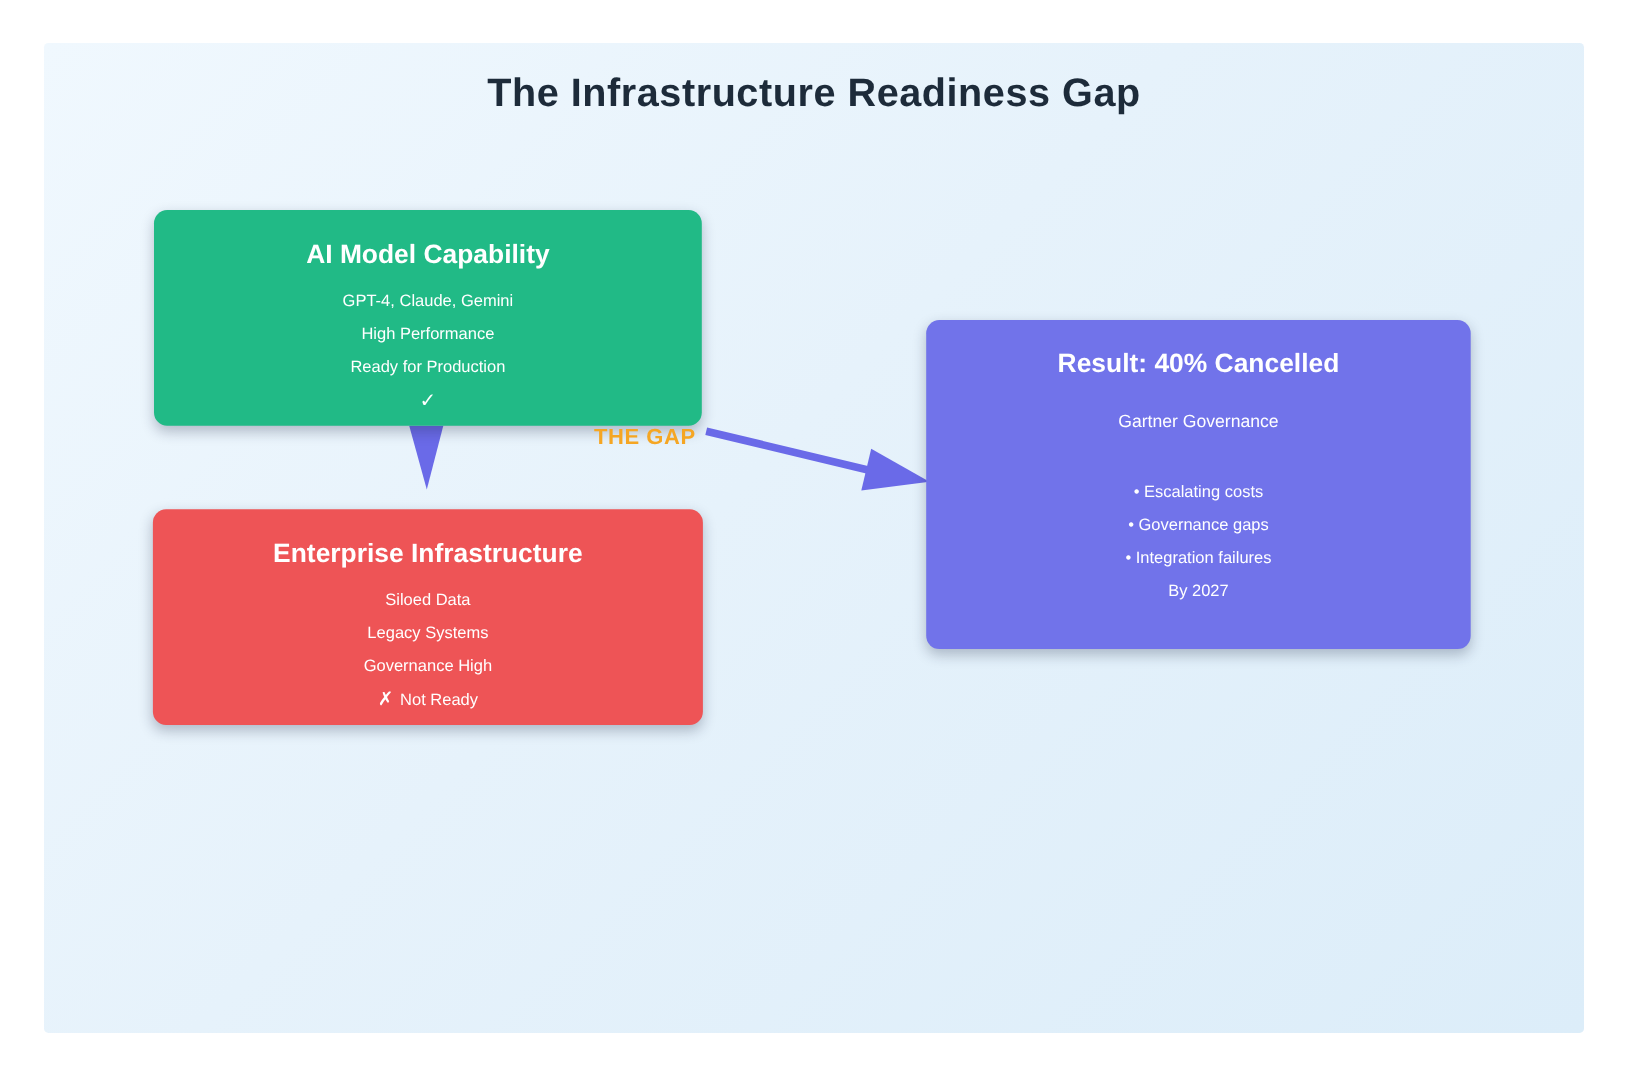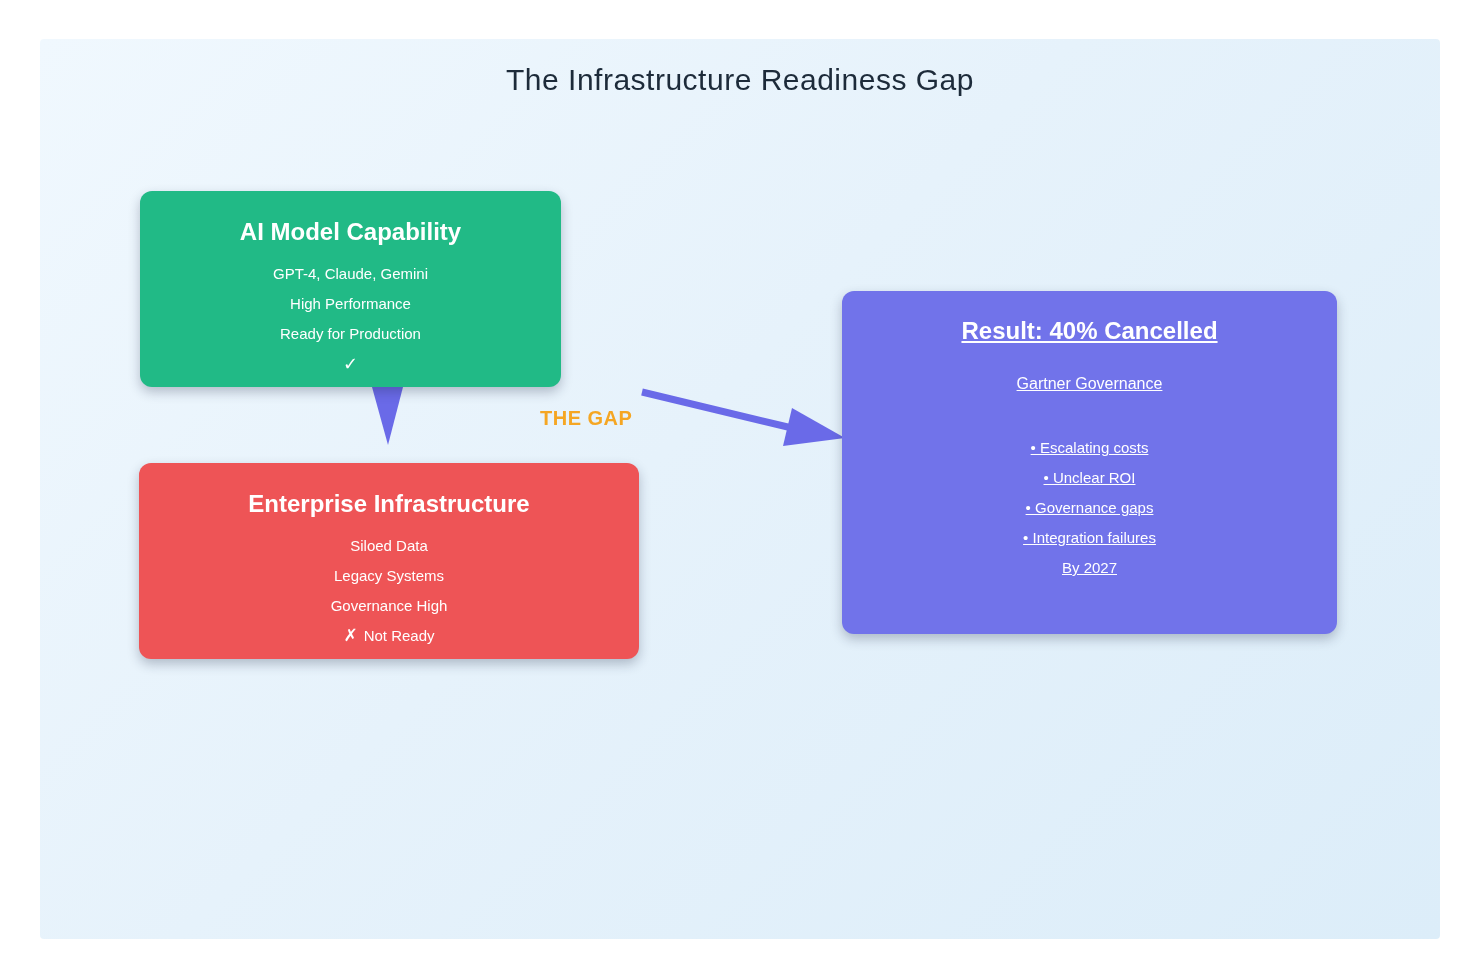--- a/index.html
+++ b/index.html
@@ -14,22 +14,22 @@
     position: absolute;
     left: 40px; top: 39px;
     width: 1400px; height: 900px;
     background: linear-gradient(135deg, #f0f8fe 0%, #e6f2fb 45%, #dcedf9 100%);
     border-radius: 4px;
   }
   .diagram-title {
     position: absolute;
     left: 0; right: 0; top: 24px;
     text-align: center;
-    font-size: 30px;
-    font-weight: normal;
+    font-size: 36px;
+    font-weight: bold;
     color: #1d2b3a;
     letter-spacing: 0.5px;
   }
   .node {
     position: absolute;
     border-radius: 12px;
     color: #ffffff;
     text-align: center;
     box-shadow: 0 5px 12px rgba(30, 40, 70, 0.28);
     box-sizing: border-box;
@@ -40,46 +40,45 @@
     line-height: 28px;
     padding-top: 27px;
     margin: 0 0 13px 0;
   }
   .node-line {
     font-size: 15px;
     line-height: 30px;
   }
   .node-ai {
     left: 100px; top: 152px;
-    width: 421px; height: 196px;
+    width: 498px; height: 196px;
     background: #21ba86;
   }
   .node-enterprise {
     left: 99px; top: 424px;
     width: 500px; height: 196px;
     background: #ee5456;
   }
   .node-result {
     left: 802px; top: 252px;
-    width: 495px; height: 343px;
+    width: 495px; height: 299px;
     background: #7173ea;
-    text-decoration: underline;
   }
   .node-result .node-title { padding-top: 26px; margin-bottom: 0; }
   .node-subtitle {
     font-size: 16px;
     line-height: 20px;
     margin-top: 29px;
   }
   .node-bullets { margin-top: 39px; }
   .status-icon { font-size: 18px; }
   .status-row .status-icon { margin-right: 6px; font-size: 17px; }
   .gap-label {
     position: absolute;
-    left: 500px; top: 368px;
+    left: 500px; top: 348px;
     font-size: 20px;
     font-weight: bold;
     color: #f5a623;
     letter-spacing: 0.5px;
   }
   .arrow-layer {
     position: absolute;
     left: 0; top: 0;
     width: 1400px; height: 900px;
     pointer-events: none;
@@ -112,21 +111,20 @@
     <div class="node-line">Legacy Systems</div>
     <div class="node-line">Governance High</div>
     <div class="node-line status-row"><span class="status-icon">✗</span><span>Not Ready</span></div>
   </div>
 
   <div class="node node-result">
     <div class="node-title">Result: 40% Cancelled</div>
     <div class="node-subtitle">Gartner Governance</div>
     <div class="node-bullets">
       <div class="node-line">• Escalating costs</div>
-      <div class="node-line">• Unclear ROI</div>
       <div class="node-line">• Governance gaps</div>
       <div class="node-line">• Integration failures</div>
       <div class="node-line">By 2027</div>
     </div>
   </div>
 
   <div class="gap-label">THE GAP</div>
 
 </div>
 

